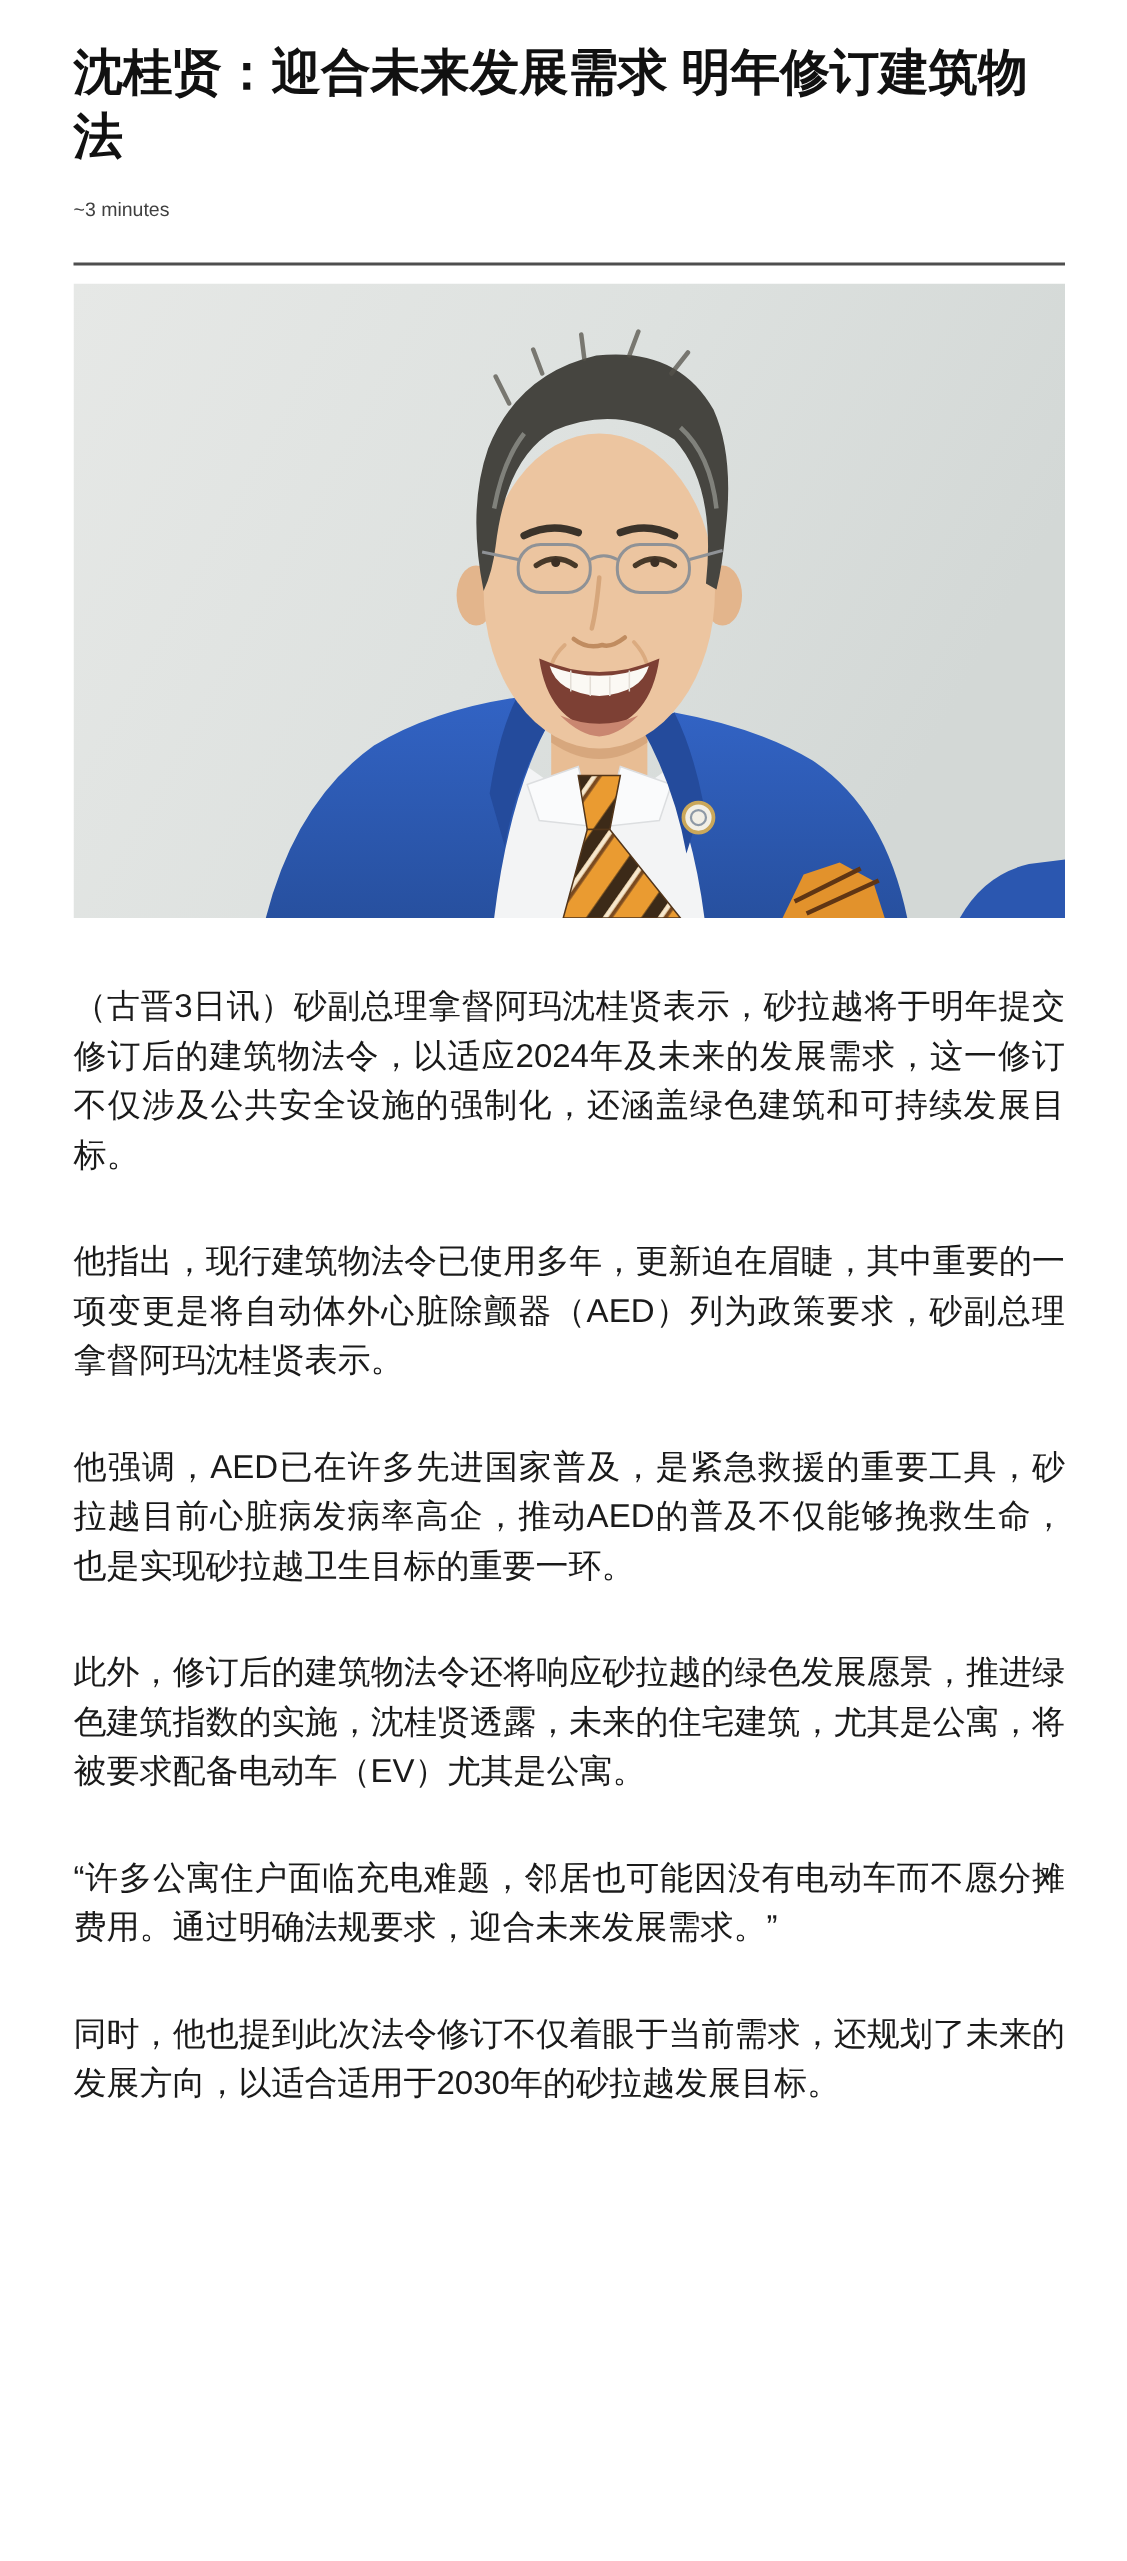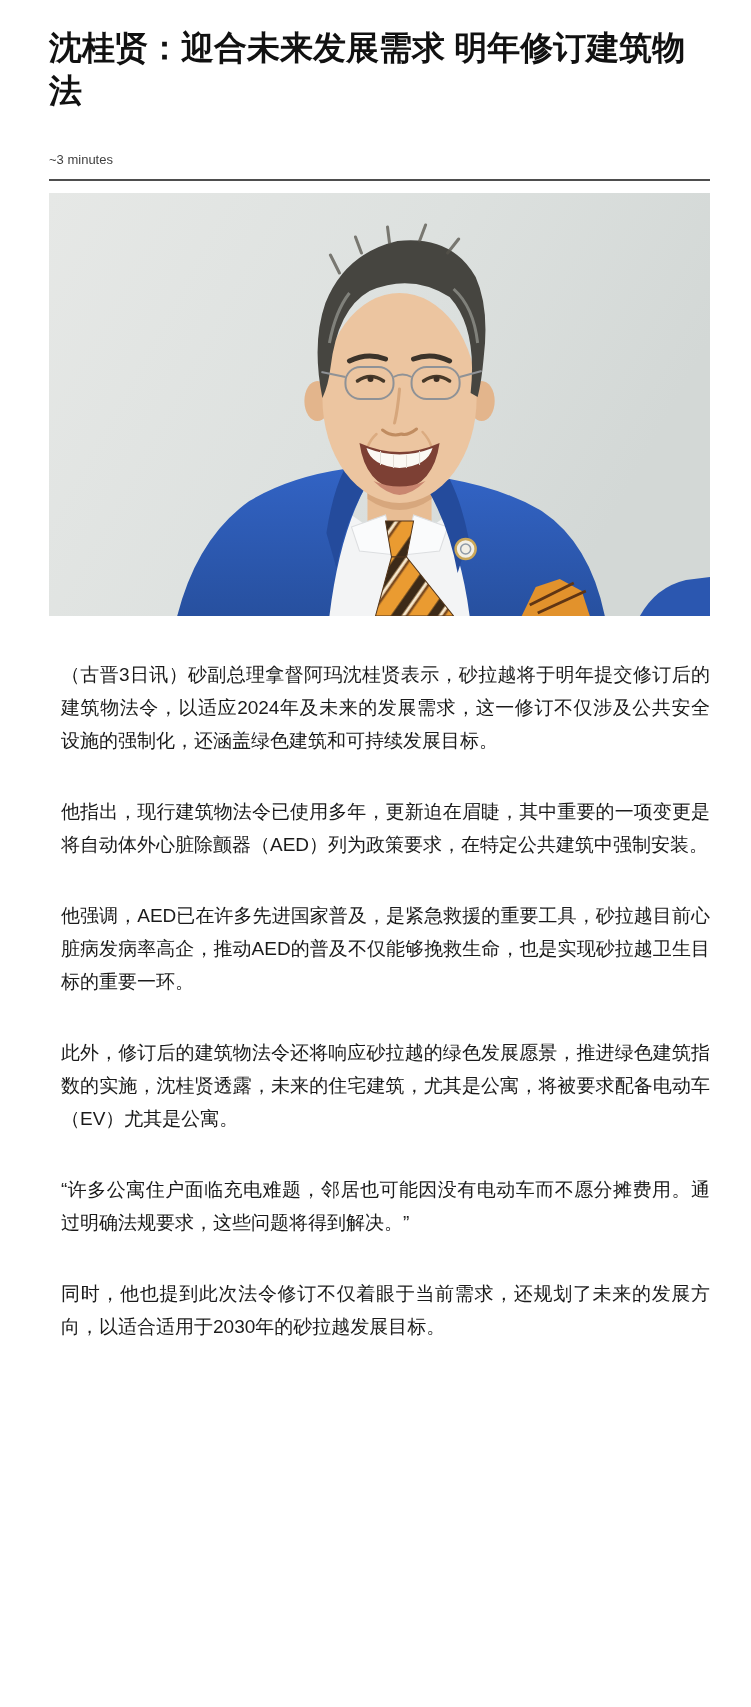--- a/index.html
+++ b/index.html
@@ -10,51 +10,51 @@
     color: #1a1a1a;
   }
   .page {
     width: 751px;
     background: #ffffff;
   }
   .content {
     padding: 26px 41px 45px 49px;
   }
   h1.article-title {
-    margin: 0 0 40px 0;
+    margin: 0 0 20px 0;
     font-size: 33px;
     line-height: 43px;
     font-weight: 700;
     color: #111111;
     letter-spacing: 0;
   }
   .read-time {
     font-size: 13px;
     line-height: 15px;
     color: #3f3f3f;
-    margin: 0 0 12px 0;
+    margin: 0 0 28px 0;
   }
   hr.divider {
     border: none;
     border-top: 2px solid #4e4e4e;
     margin: 0 0 12px 0;
   }
   figure.photo {
     margin: 0 0 42px 0;
     width: 661px;
   }
   figure.photo svg {
     display: block;
     width: 661px;
     height: 423px;
   }
   p.body-para {
-    font-size: 19px;
+    font-size: 22px;
     line-height: 33px;
-    margin: 0 0 38px 12px;
+    margin: 0 0 38px 0;
     text-align: justify;
     color: #1a1a1a;
   }
   p.body-para:last-child { margin-bottom: 0; }
 </style>
 </head>
 <body>
 
 <div class="page">
   <main class="content">
@@ -159,20 +159,20 @@
             <path d="M310,250 Q350,268 390,250 Q384,292 350,298 Q316,292 310,250 Z" fill="#7d4034"></path>
             <path d="M317,255 Q350,268 383,255 Q378,273 350,275 Q322,273 317,255 Z" fill="#fbf9f4"></path>
             <path d="M331,258 L331,272 M344,262 L344,275 M357,262 L357,275 M370,258 L370,272" stroke="#e3ded6" stroke-width="1" fill="none"></path>
             <path d="M324,288 Q350,299 376,288 Q363,301 350,302 Q337,301 324,288 Z" fill="#c98670"></path>
           </g>
         </g>
       </svg>
     </figure>
 
     <p class="body-para">（古晋3日讯）砂副总理拿督阿玛沈桂贤表示，砂拉越将于明年提交修订后的建筑物法令，以适应2024年及未来的发展需求，这一修订不仅涉及公共安全设施的强制化，还涵盖绿色建筑和可持续发展目标。</p>
-    <p class="body-para">他指出，现行建筑物法令已使用多年，更新迫在眉睫，其中重要的一项变更是将自动体外心脏除颤器（AED）列为政策要求，在特定公共建筑中强制安装。</p>
+    <p class="body-para">他指出，现行建筑物法令已使用多年，更新迫在眉睫，其中重要的一项变更是将自动体外心脏除颤器（AED）列为政策要求，砂副总理拿督阿玛沈桂贤表示。</p>
     <p class="body-para">他强调，AED已在许多先进国家普及，是紧急救援的重要工具，砂拉越目前心脏病发病率高企，推动AED的普及不仅能够挽救生命，也是实现砂拉越卫生目标的重要一环。</p>
     <p class="body-para">此外，修订后的建筑物法令还将响应砂拉越的绿色发展愿景，推进绿色建筑指数的实施，沈桂贤透露，未来的住宅建筑，尤其是公寓，将被要求配备电动车（EV）尤其是公寓。</p>
-    <p class="body-para">“许多公寓住户面临充电难题，邻居也可能因没有电动车而不愿分摊费用。通过明确法规要求，这些问题将得到解决。”</p>
+    <p class="body-para">“许多公寓住户面临充电难题，邻居也可能因没有电动车而不愿分摊费用。通过明确法规要求，迎合未来发展需求。”</p>
     <p class="body-para">同时，他也提到此次法令修订不仅着眼于当前需求，还规划了未来的发展方向，以适合适用于2030年的砂拉越发展目标。</p>
 
   </main>
 </div>
 
 </body></html>

